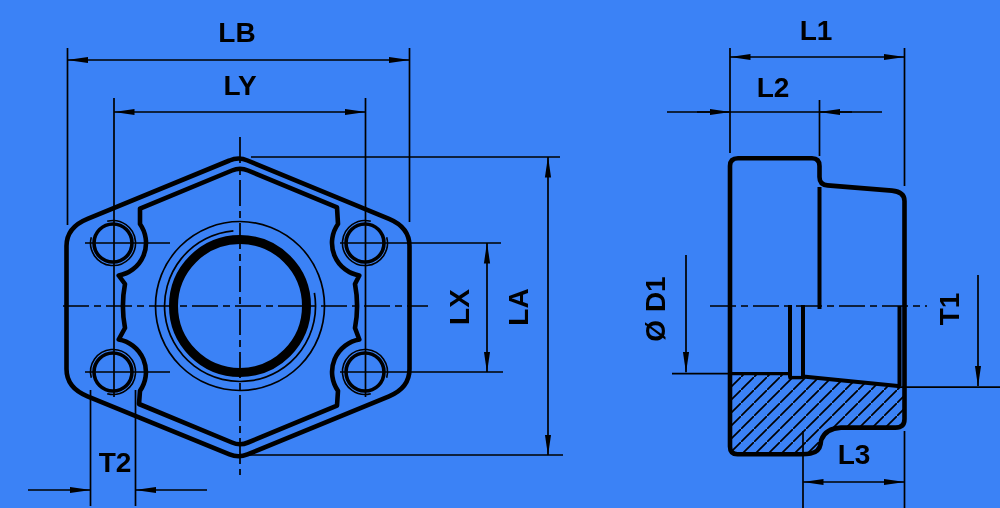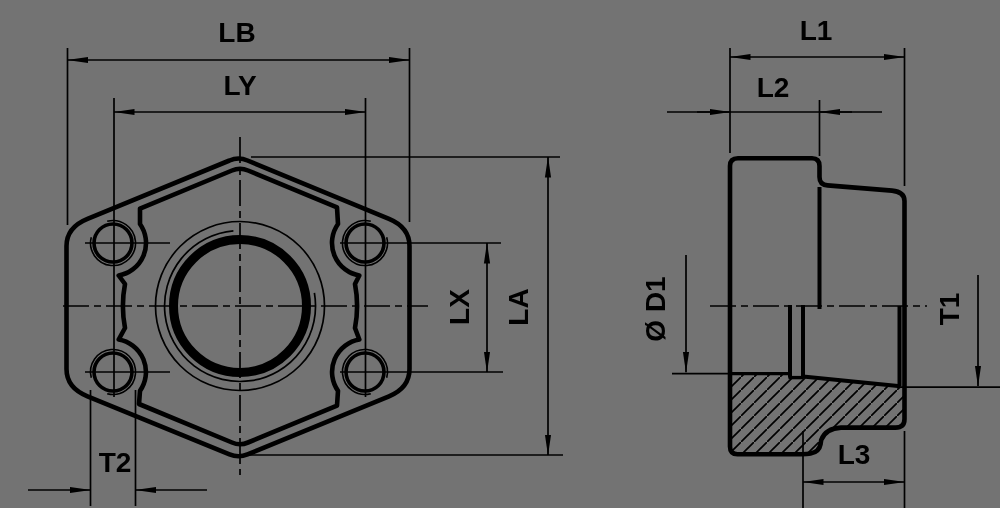--- a/index.html
+++ b/index.html
@@ -3,21 +3,21 @@
 <meta charset="utf-8">
 <style>
   html, body {
     margin: 0;
     padding: 0;
     background: #ffffff;
   }
   .page {
     width: 1000px;
     height: 508px;
-    background: #737373;
+    background: #3b82f6;
     position: relative;
     overflow: hidden;
   }
   svg { display: block; }
   .bold-line  { stroke: #000; stroke-width: 4.6; fill: none; stroke-linecap: round; stroke-linejoin: round; }
   .med-line   { stroke: #000; stroke-width: 4.0; fill: none; stroke-linecap: butt; }
   .med2-line  { stroke: #000; stroke-width: 3.4; fill: none; stroke-linecap: butt; }
   .thin-line  { stroke: #000; stroke-width: 1.7; fill: none; stroke-linecap: butt; }
   .center-line{ stroke: #000; stroke-width: 1.7; fill: none; stroke-dasharray: 26 5 7 5; }
   .dim-text {

